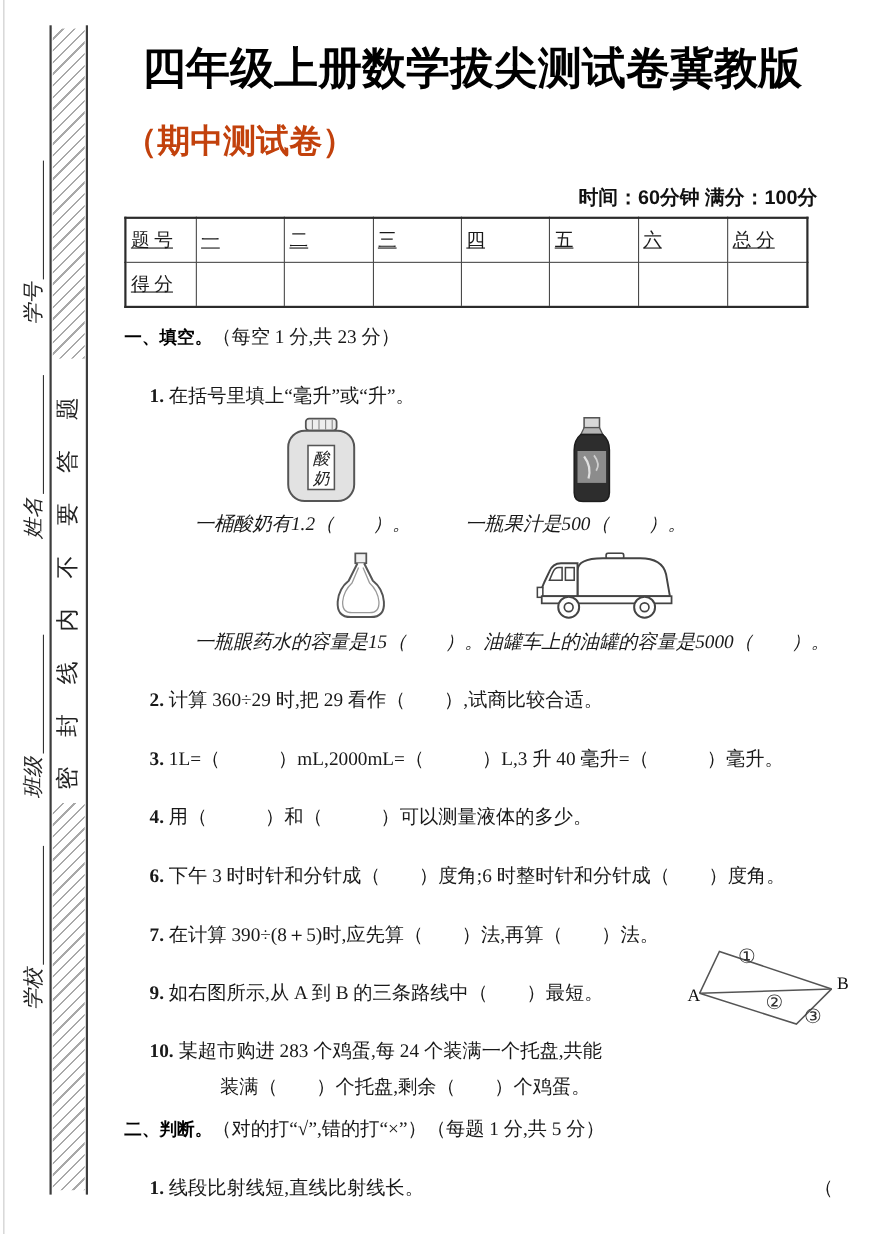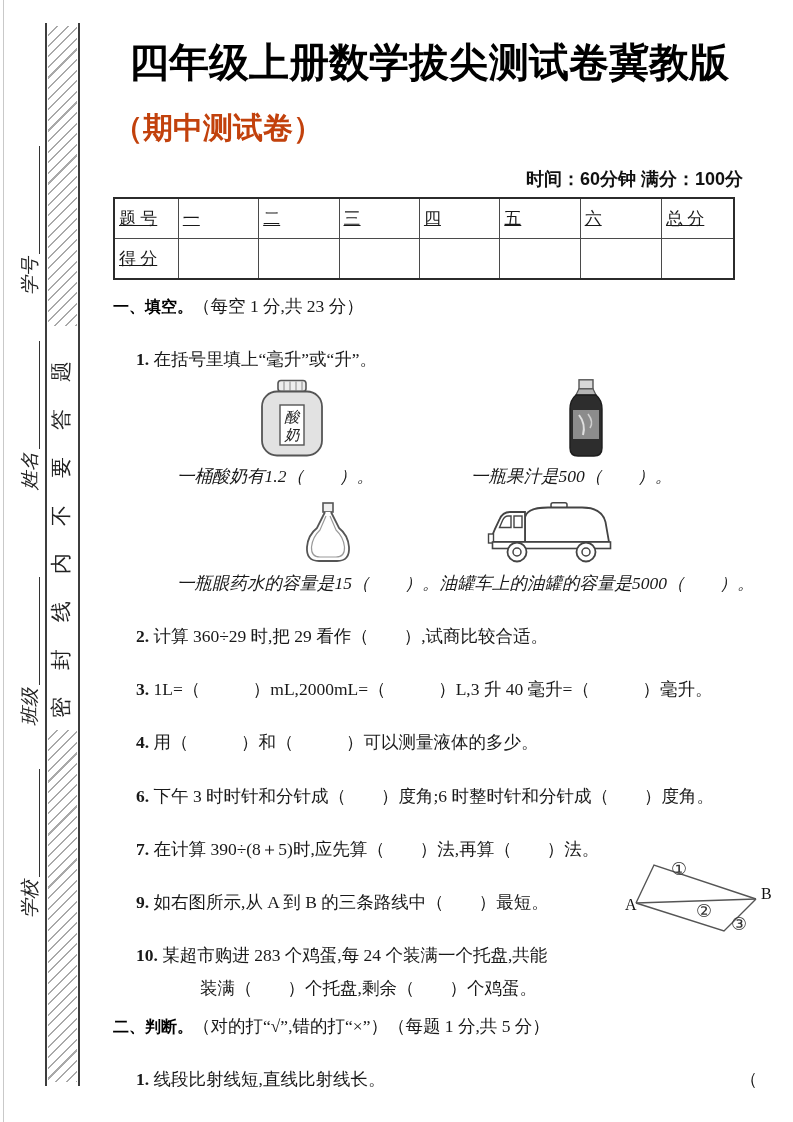--- a/index.html
+++ b/index.html
@@ -43,21 +43,21 @@
   .sec-note{font-size:17.5px;}
 
   .q{margin-top:29px;padding-left:55px;text-indent:-32px;line-height:1.38;}
   .qnum{font-weight:bold;}
   .qnum::after{content:" ";}
   .q-cont{margin-top:9px;padding-left:87px;line-height:1.38;}
 
   .figs{margin:8px 0 0 64px;}
   .figrow1{display:flex;align-items:flex-start;}
   .figcell{width:246px;}
-  .figcell.c2{width:300px;margin-left:48px;}
+  .figcell.c2{width:300px;}
   .figimg{text-align:center;width:230px;}
   .figcap{font-style:italic;white-space:nowrap;margin-top:2px;}
   .figrow2{display:flex;align-items:flex-end;margin-top:14px;}
   .fig-eyedrops{margin-left:122px;}
   .fig-truck{margin-left:128px;}
   .q910{display:flex;align-items:flex-start;gap:21px;}
   .q910-left{width:500px;}
   .q910-fig{margin-left:-10px;margin-top:-14px;}
   .jrow{display:flex;width:642px;}
   .jrow .jtext{flex:1;}

